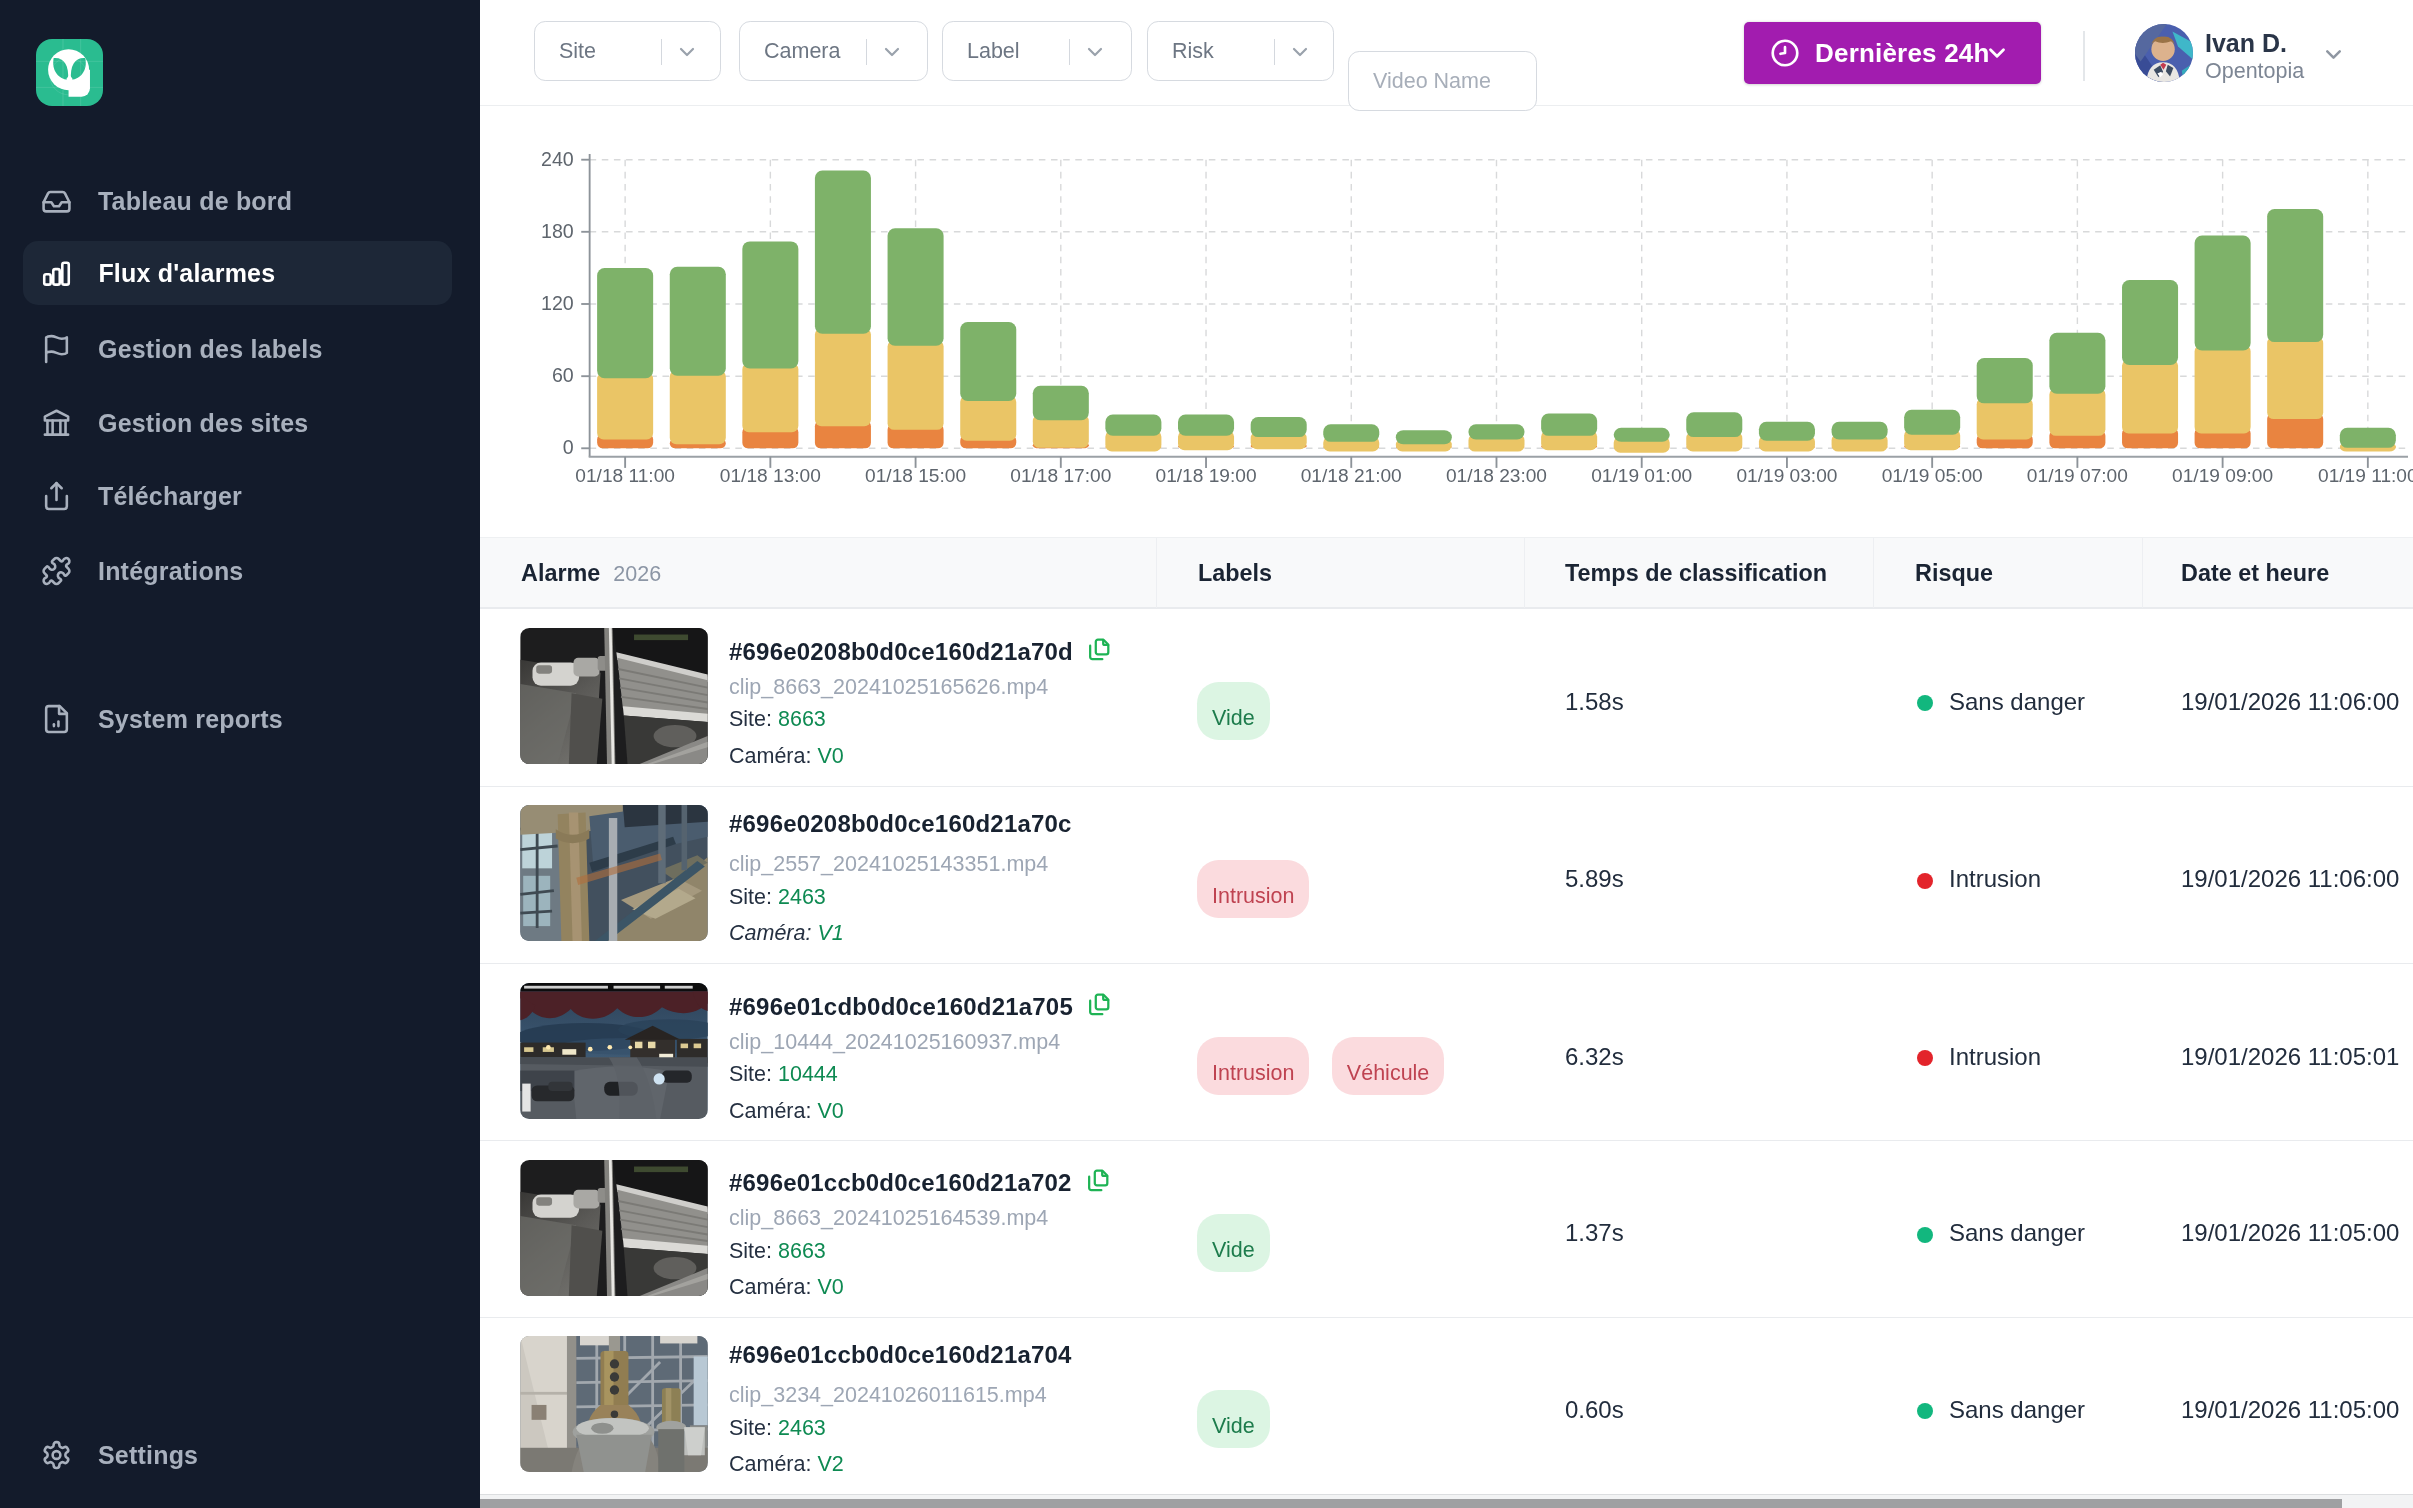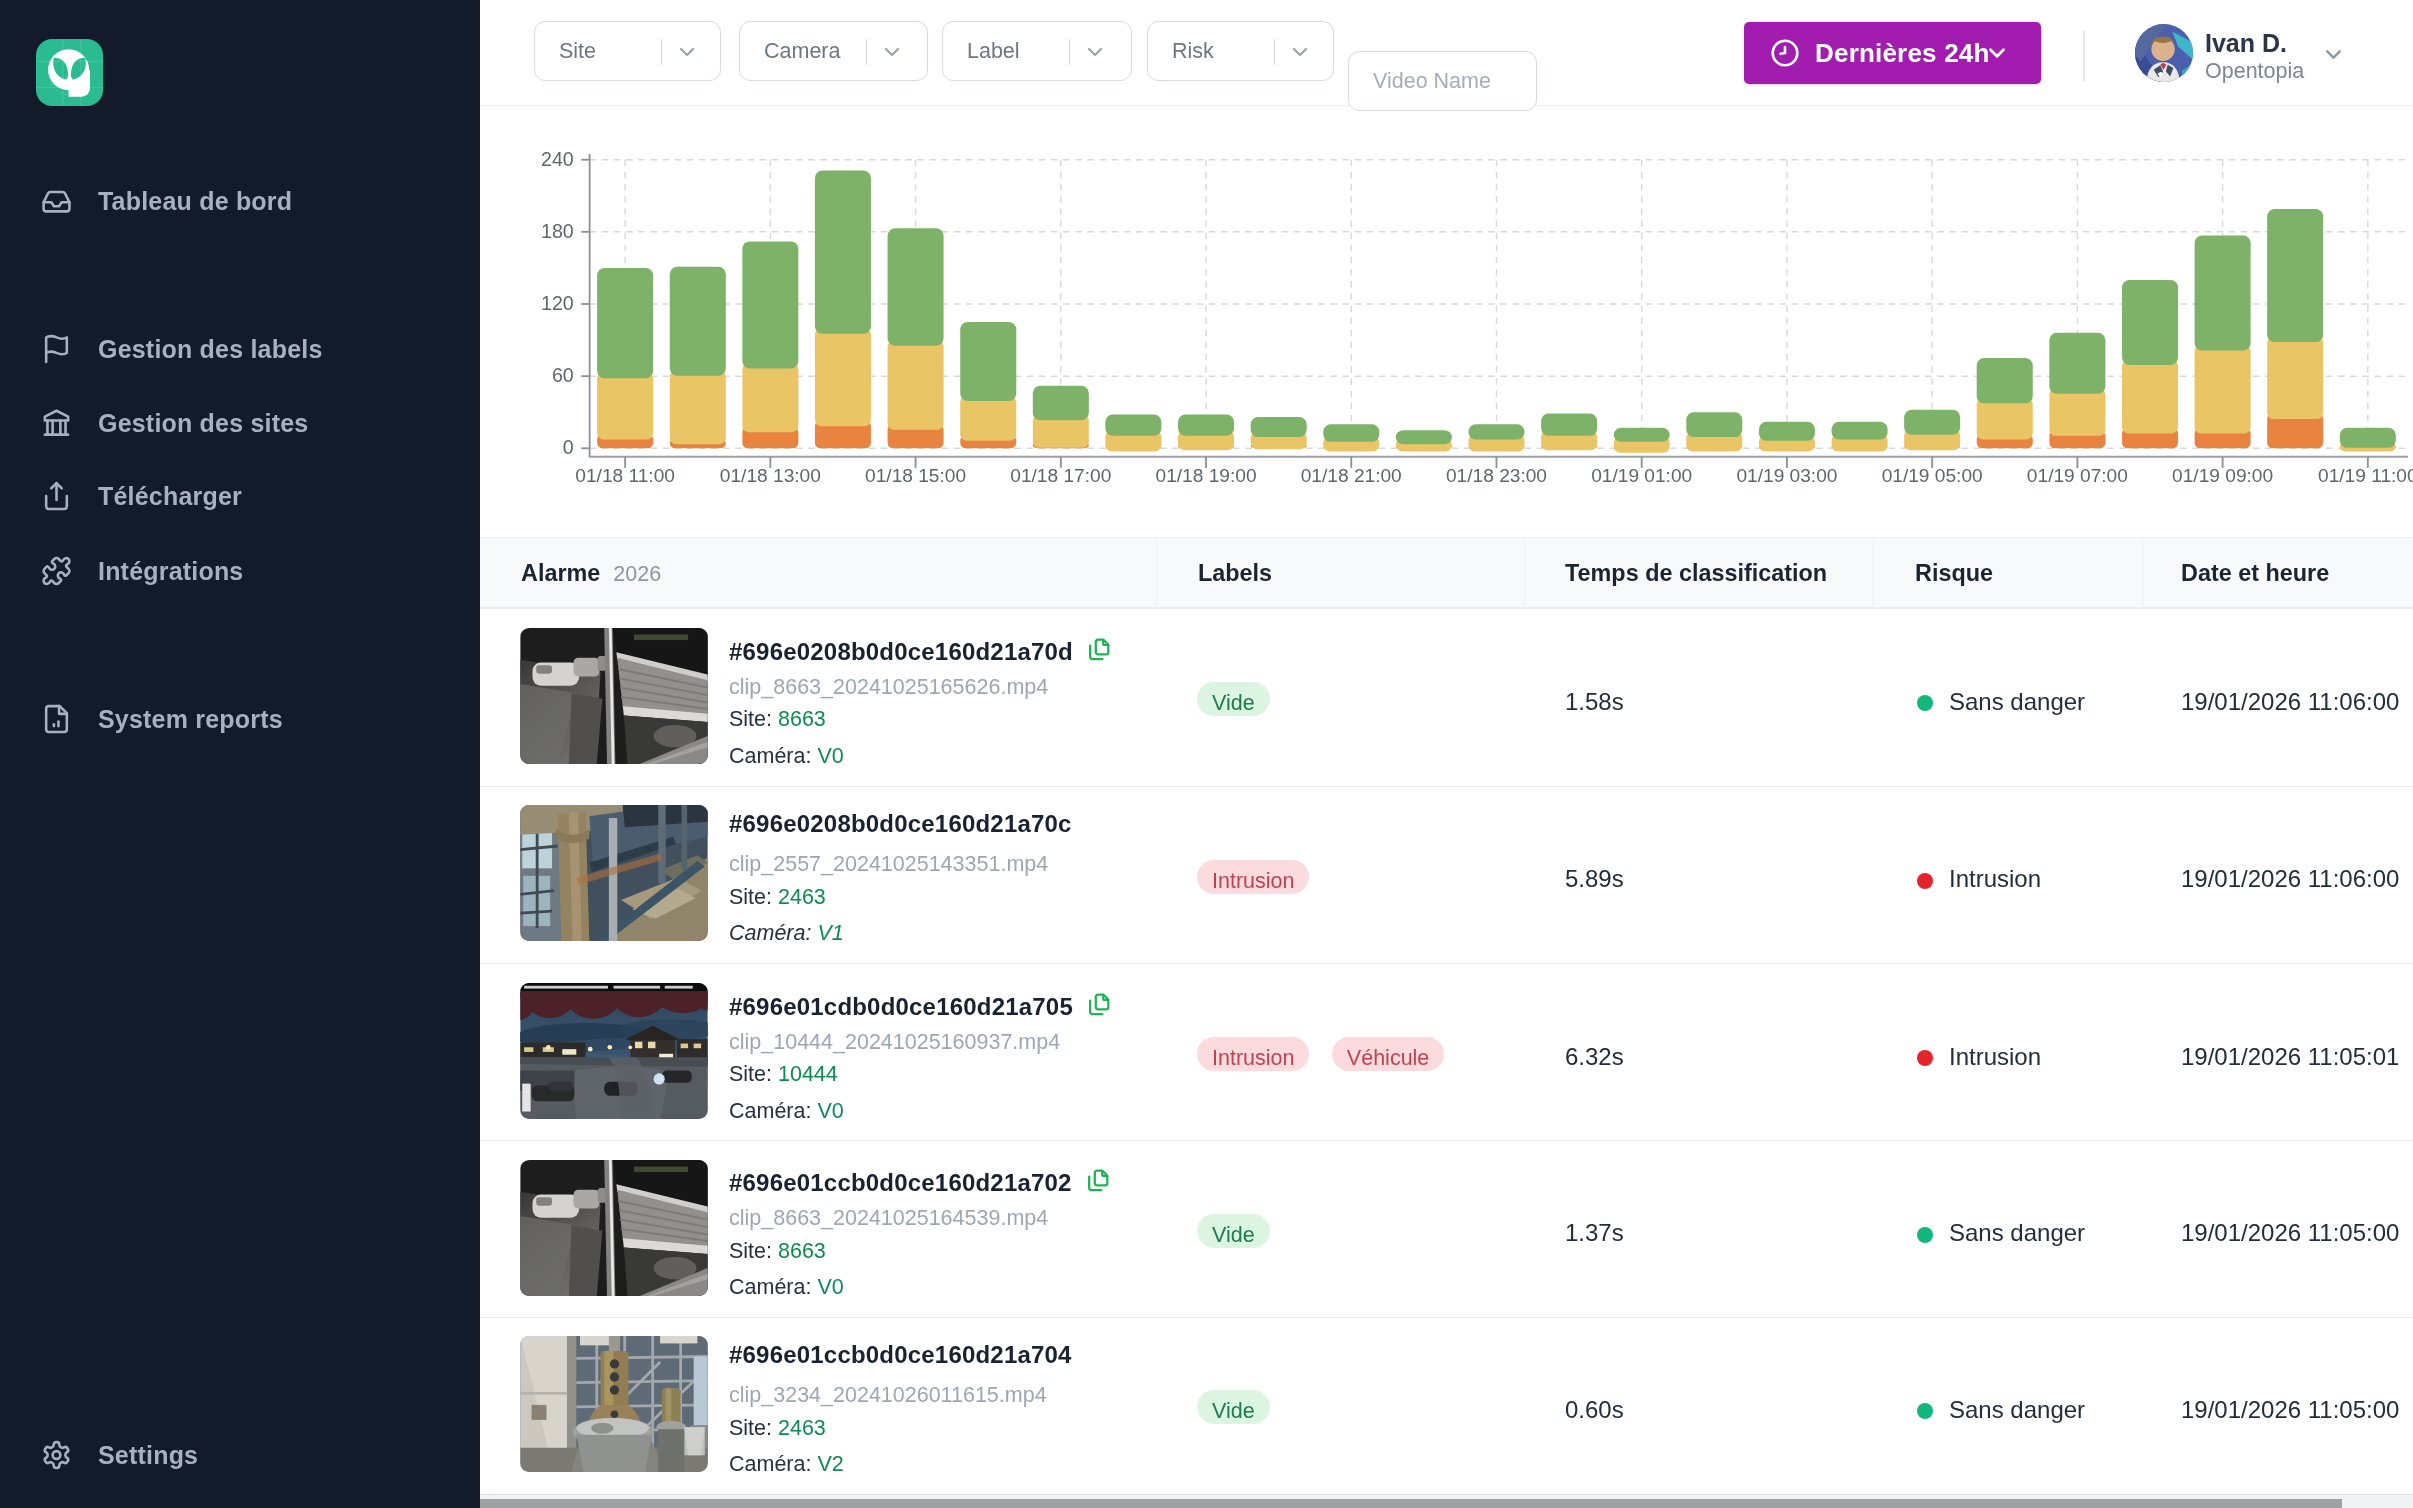--- a/index.html
+++ b/index.html
@@ -15,21 +15,21 @@
 .mi.act .ic{left:18px;}
 .mi.act .tx{left:75px;color:#fff;}
 svg.stw{fill:none;stroke:#fff;stroke-width:2;stroke-linecap:round;stroke-linejoin:round;}
 
 #topbar{left:480px;top:0;width:1933px;height:106px;background:#fff;border-bottom:0.9px solid #eceef0;}
 .dd{position:absolute;top:20.6px;height:60px;border:1.4px solid #d6dae0;border-radius:11.2px;background:#fff;}
 .dd .lb{position:absolute;left:24px;top:50%;transform:translateY(-50%);font-size:21.5px;color:#6d7683;}
 .dd .sep{position:absolute;left:126px;top:17px;width:0.9px;height:26px;background:#d4d8de;}
 .dd .ch{position:absolute;left:140px;top:18px;width:24px;height:24px;}
 
-.pill{display:inline-block;height:34px;line-height:43px;border-radius:21.5px;padding:0 15px;
+.pill{display:inline-block;height:58px;line-height:43px;border-radius:21.5px;padding:15px 15px;
  font-size:21.5px;text-align:center;}
 .pg{background:#dcf5e3;color:#1d7c4c;}
 .pr{background:#fbdbde;color:#bf4351;}
 .rowline{left:480px;width:1933px;height:0.9px;background:#e9ebee;}
 .title{font-size:24px;font-weight:700;color:#182230;letter-spacing:0.2px;white-space:nowrap;}
 .clip{font-size:21.5px;color:#9da6b4;white-space:nowrap;}
 .meta{font-size:21.5px;color:#253041;white-space:nowrap;}
 .meta b{font-weight:400;color:#0e8a52;}
 .cell{font-size:24px;color:#222d3d;white-space:nowrap;}
 </style></head>
@@ -57,20 +57,28 @@
  <line x1="0" y1="52" x2="72" y2="52" stroke="#ffffff" stroke-opacity="0.12" stroke-width="1"></line>
  <circle cx="35" cy="40" r="20" fill="none" stroke="#ffffff" stroke-opacity="0.12" stroke-width="1"></circle>
 </svg></div>
 
 <div class="abs mi" style="top:169px;">
       <svg class="ic" viewBox="0 0 24 24" fill="none" stroke="#a8b0bd" stroke-width="2" stroke-linecap="round" stroke-linejoin="round">
         <polyline points="22 13 16 13 14 16 10 16 8 13 2 13"></polyline>
         <path d="M5.45 6.11 2 13v5a2 2 0 0 0 2 2h16a2 2 0 0 0 2-2v-5l-3.45-6.89A2 2 0 0 0 16.76 5H7.24a2 2 0 0 0-1.79 1.11z"></path>
       </svg>
       <div class="tx">Tableau de bord</div>
+    </div>
+<div class="abs mi act" style="top:241px;">
+      <svg class="ic stw" viewBox="0 0 24 24" fill="none" stroke="#fff" stroke-width="2" stroke-linecap="round" stroke-linejoin="round">
+        <rect x="2.5" y="13" width="5" height="8" rx="1.5"></rect>
+        <rect x="9.5" y="9" width="5" height="12" rx="1.5"></rect>
+        <rect x="16.5" y="4" width="5" height="17" rx="1.5"></rect>
+      </svg>
+      <div class="tx">Flux d'alarmes</div>
     </div>
 <div class="abs mi" style="top:317px;">
       <svg class="ic" viewBox="0 0 24 24" fill="none" stroke="#a8b0bd" stroke-width="2" stroke-linecap="round" stroke-linejoin="round">
         <path d="M4 15s1-1 4-1 5 2 8 2 4-1 4-1V3s-1 1-4 1-5-2-8-2-4 1-4 1z"></path>
         <line x1="4" y1="22" x2="4" y2="15"></line>
       </svg>
       <div class="tx">Gestion des labels</div>
     </div>
 <div class="abs mi" style="top:391px;">
       <svg class="ic" viewBox="0 0 24 24" fill="none" stroke="#a8b0bd" stroke-width="2" stroke-linecap="round" stroke-linejoin="round">

